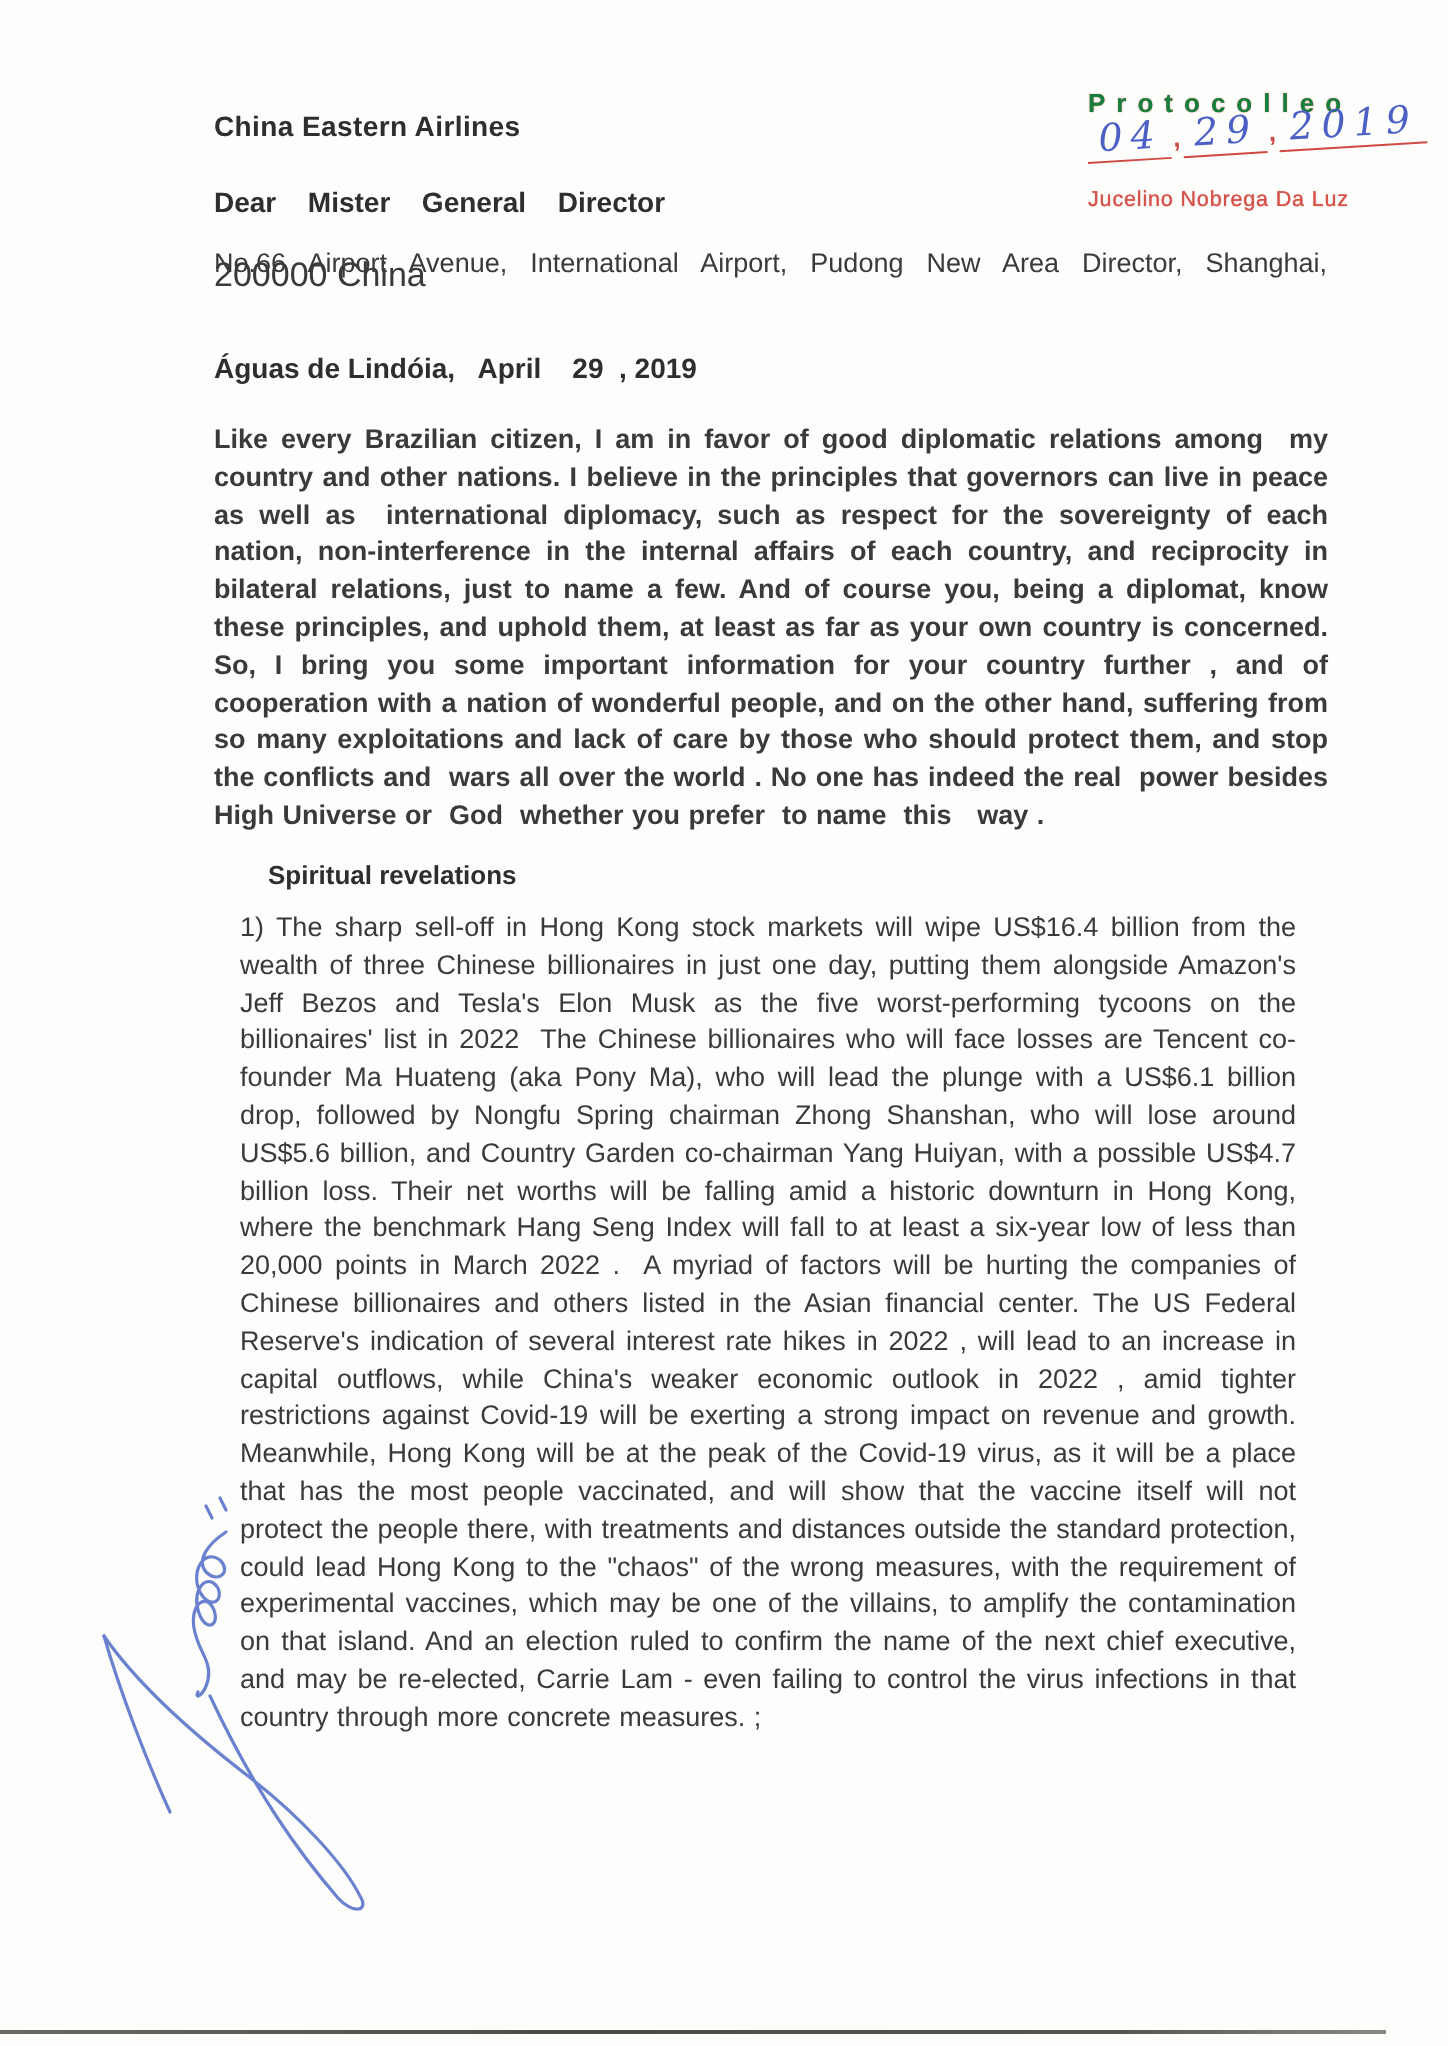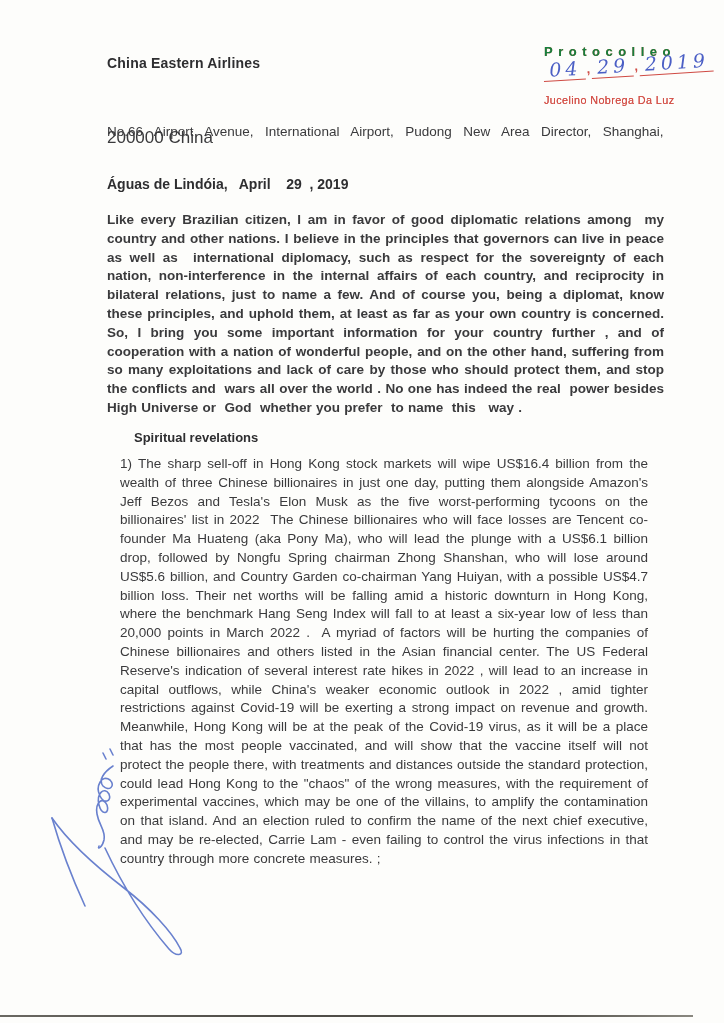--- a/index.html
+++ b/index.html
@@ -72,20 +72,21 @@
       <span class="stamp-seg">04</span>
       <span class="stamp-sep">,</span>
       <span class="stamp-seg">29</span>
       <span class="stamp-sep">,</span>
       <span class="stamp-seg">2019</span>
     </div>
     <div class="stamp-name">Jucelino Nobrega Da Luz</div>
   </div>
 
   <div class="txt recipient bold">China Eastern Airlines</div>
+  <div class="txt salutation bold">Dear  Mister  General  Director</div>
   <div class="txt addr1">No.66  Airport  Avenue,  International  Airport,  Pudong  New  Area  Director,  Shanghai,</div>
   <div class="txt addr2">200000 China</div>
   <div class="txt dateline bold">Águas de Lindóia,   April    29  , 2019</div>
 
   <div class="txt para para1">Like every Brazilian citizen, I am in favor of good diplomatic relations among  my country and other nations. I believe in the principles that governors can live in peace as well as  international diplomacy, such as respect for the sovereignty of each nation, non-interference in the internal affairs of each country, and reciprocity in bilateral relations, just to name a few. And of course you, being a diplomat, know these principles, and uphold them, at least as far as your own country is concerned.  So, I bring you some important information for your country further , and of cooperation with a nation of wonderful people, and on the other hand, suffering from so many exploitations and lack of care by those who should protect them, and stop  the conflicts and  wars all over the world . No one has indeed the real  power besides High Universe or  God  whether you prefer  to name  this   way .</div>
   <div class="txt heading2 bold">Spiritual revelations</div>
   <div class="txt para para2">1) The sharp sell-off in Hong Kong stock markets will wipe US$16.4 billion from the wealth of three Chinese billionaires in just one day, putting them alongside Amazon's Jeff Bezos and Tesla's Elon Musk as the five worst-performing tycoons on the billionaires' list in 2022  The Chinese billionaires who will face losses are Tencent co-founder Ma Huateng (aka Pony Ma), who will lead the plunge with a US$6.1 billion drop, followed by Nongfu Spring chairman Zhong Shanshan, who will lose around US$5.6 billion, and Country Garden co-chairman Yang Huiyan, with a possible US$4.7 billion loss. Their net worths will be falling amid a historic downturn in Hong Kong, where the benchmark Hang Seng Index will fall to at least a six-year low of less than 20,000 points in March 2022 .  A myriad of factors will be hurting the companies of Chinese billionaires and others listed in the Asian financial center. The US Federal Reserve's indication of several interest rate hikes in 2022 , will lead to an increase in capital outflows, while China's weaker economic outlook in 2022 , amid tighter restrictions against Covid-19 will be exerting a strong impact on revenue and growth.  Meanwhile, Hong Kong will be at the peak of the Covid-19 virus, as it will be a place that has the most people vaccinated, and will show that the vaccine itself will not protect the people there, with treatments and distances outside the standard protection, could lead Hong Kong to the "chaos" of the wrong measures, with the requirement of experimental vaccines, which may be one of the villains, to amplify the contamination on that island. And an election ruled to confirm the name of the next chief executive, and may be re-elected, Carrie Lam - even failing to control the virus infections in that country through more concrete measures. ;</div>
 
   <svg class="signature-svg" width="170" height="225" viewBox="0 0 170 225">
     <g fill="none" stroke="#5570c8" stroke-width="1.6" stroke-linecap="round" opacity="0.88">

